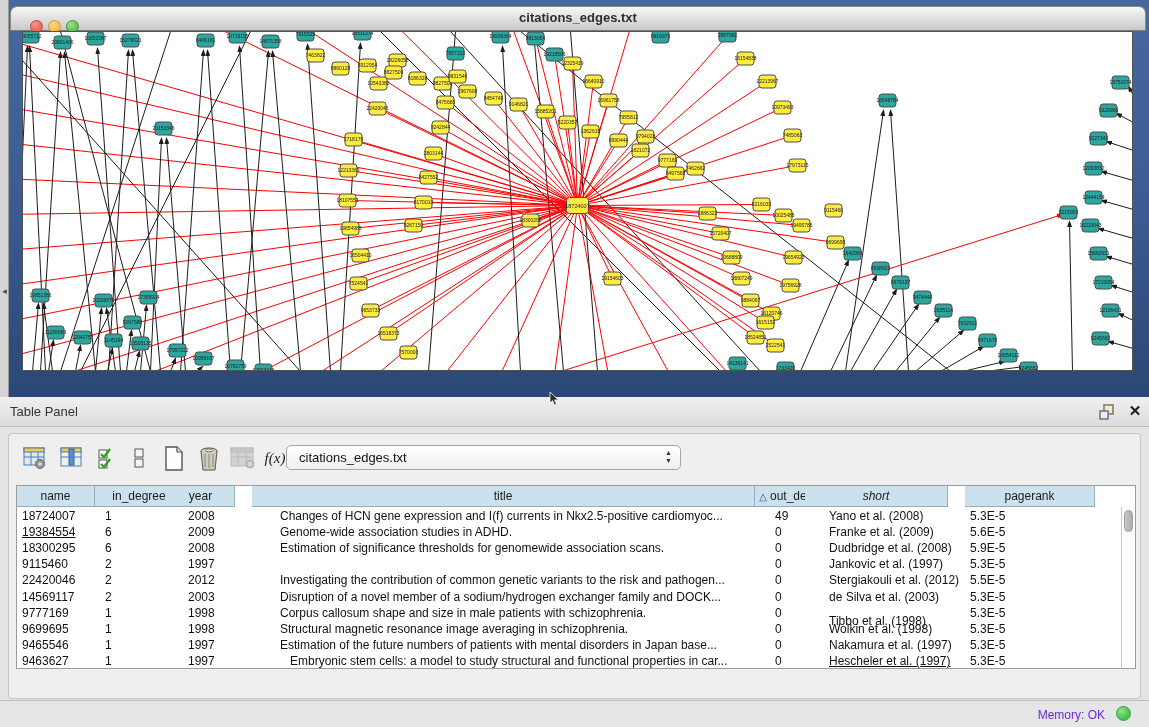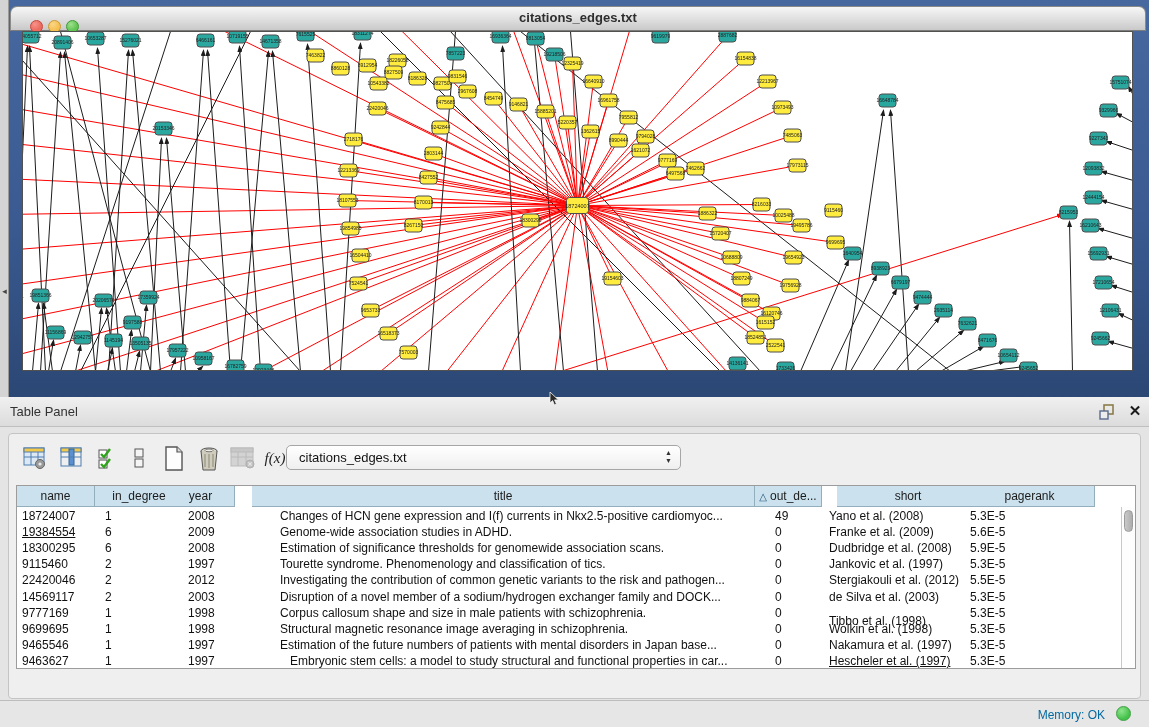--- a/index.html
+++ b/index.html
@@ -48,21 +48,21 @@
   #vthumb{left:2px;top:3px;width:9px;height:22px;border-radius:5px;background:linear-gradient(90deg,#C9C9C9,#ADADAD);border:1px solid #9b9b9b;}
   .sort-tri{color:#1F4F74;font-size:10px;margin-right:3px;}
   
   #tabbar{left:428px;top:278px;height:22px;display:flex;border:1px solid #979797;border-radius:6px;
     overflow:hidden;background:linear-gradient(180deg,#FDFDFD,#E7E7E7);}
   .tab{padding:0 14px;font-size:12.5px;color:#2c2c2c;line-height:20px;border-right:1px solid #ABABAB;}
   .tab:last-child{border-right:none;}
   .tab.sel{background:linear-gradient(180deg,#7B7B7B,#666666);color:#ECECEC;}
   
   #statusbar{left:0;top:303px;width:1149px;height:27px;background:#E6E6E6;border-top:1px solid #BDBDBD;}
-  #mem-label{right:44px;top:7px;font-size:12px;color:#0369a1;}
+  #mem-label{right:44px;top:7px;font-size:12px;color:#6d28d9;}
   #mem-dot{right:18px;top:5px;width:15px;height:15px;border-radius:50%;
     background:radial-gradient(circle at 35% 30%,#8FE48E,#45C24A 65%);border:1px solid #3D9E43;}
 </style>
 </head>
 <body>
 
 <div id="desktop" class="abs">
   <div id="left-strip" class="abs">
     <div id="collapse-arrow" class="abs">◂</div>
   </div>
@@ -551,21 +551,21 @@
       <span class="stepper">▲<br>▼</span>
     </div>
 
     <div id="tablewrap" class="abs">
       <div id="thead">
           <div class="hcell" style="left: 0px; width: 78px;"><span>name</span></div>
           <div class="hcell" style="left: 78px; width: 89px;"><span>in_degree</span></div>
           <div class="hcell" style="left: 150px; width: 68px;"><span>year</span></div>
           <div class="hcell" style="left: 235px; width: 503px;"><span>title</span></div>
           <div class="hcell" style="left: 738px; width: 67px;"><span class="sort-tri">△</span><span>out_de...</span></div>
-          <div class="hcell" style="left: 820px; width: 143px;"><span>short</span></div>
+          <div class="hcell" style="left: 788px; width: 143px; font-style: italic;"><span>short</span></div>
           <div class="hcell" style="left: 948px; width: 130px;"><span>pagerank</span></div>
         </div>
       <div id="tbody">
           <div class="rowline" style="top: 21.5px;">
             <span class="cell" style="left: 5px; width: 71px;">18724007</span>
             <span class="cell" style="left: 88px; width: 77px;">1</span>
             <span class="cell" style="left: 171px; width: 62px;">2008</span>
             <span class="cell" style="left: 263px; width: 473px;">Changes of HCN gene expression and I(f) currents in Nkx2.5-positive cardiomyoc...</span>
             <span class="cell" style="left: 758px; width: 45px;">49</span>
             <span class="cell" style="left: 812px; width: 134px;">Yano et al. (2008)</span>
@@ -586,21 +586,20 @@
             <span class="cell" style="left: 171px; width: 62px;">2008</span>
             <span class="cell" style="left: 263px; width: 473px;">Estimation of significance thresholds for genomewide association scans.</span>
             <span class="cell" style="left: 758px; width: 45px;">0</span>
             <span class="cell" style="left: 812px; width: 134px;">Dudbridge et al. (2008)</span>
             <span class="cell" style="left: 953px; width: 123px;">5.9E-5</span>
           </div>
           <div class="rowline" style="top: 70.1px;">
             <span class="cell" style="left: 5px; width: 71px;">9115460</span>
             <span class="cell" style="left: 88px; width: 77px;">2</span>
             <span class="cell" style="left: 171px; width: 62px;">1997</span>
-            <span class="cell" style="left: 263px; width: 473px;">Tourette syndrome. Phenomenology and classification of tics.</span>
             <span class="cell" style="left: 758px; width: 45px;">0</span>
             <span class="cell" style="left: 812px; width: 134px;">Jankovic et al. (1997)</span>
             <span class="cell" style="left: 953px; width: 123px;">5.3E-5</span>
           </div>
           <div class="rowline" style="top: 86.3px;">
             <span class="cell" style="left: 5px; width: 71px;">22420046</span>
             <span class="cell" style="left: 88px; width: 77px;">2</span>
             <span class="cell" style="left: 171px; width: 62px;">2012</span>
             <span class="cell" style="left: 263px; width: 473px;">Investigating the contribution of common genetic variants to the risk and pathogen...</span>
             <span class="cell" style="left: 758px; width: 45px;">0</span>

